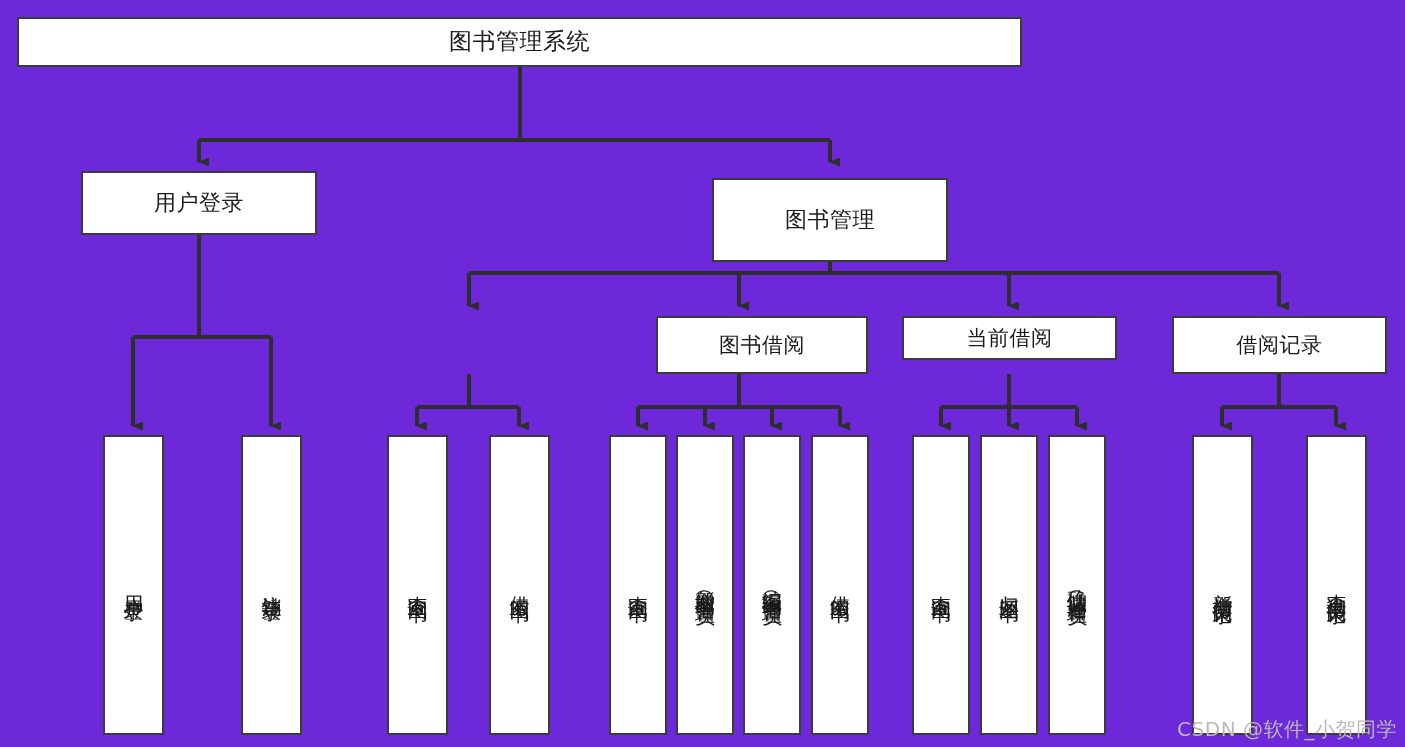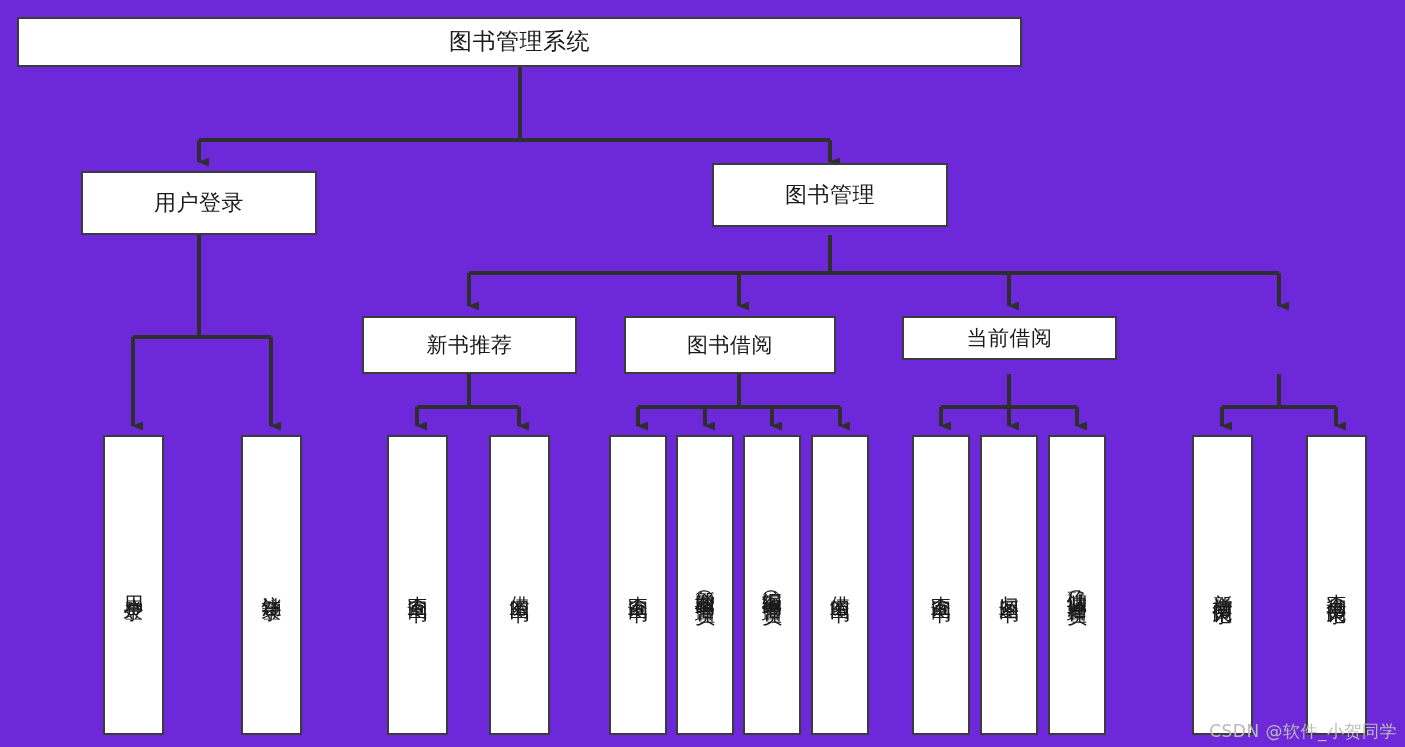--- a/index.html
+++ b/index.html
@@ -60,21 +60,21 @@
     text-orientation: upright;
     font-size: 20px;
     letter-spacing: 2.5px;
     line-height: 1.05;
     white-space: nowrap;
   }
   .watermark {
     position: absolute;
     right: 8px;
     bottom: 4px;
-    font-size: 17px;
+    font-size: 20px;
     color: #b9b9b9;
     letter-spacing: 0.5px;
     white-space: nowrap;
     user-select: none;
     pointer-events: none;
   }
 </style>
 </head>
 <body>
 
@@ -131,36 +131,36 @@
   </svg>
 
   <div class="node node-root" style="left:17px; top:17px; width:1005px; height:50px;">
     <span class="node-label">图书管理系统</span>
   </div>
 
   <div class="node node-l1" style="left:81px; top:171px; width:236px; height:64px;">
     <span class="node-label">用户登录</span>
   </div>
 
-  <div class="node node-l1" style="left:712px; top:163px; width:236px; height:64px;">
+  <div class="node node-l1" style="left:712px; top:178px; width:236px; height:84px;">
     <span class="node-label">图书管理</span>
   </div>
 
-  <div class="node node-l2" style="left:362px; top:316px; width:215px; height:58px;">
-    <span class="node-label">新书推荐</span>
-  </div>
-
-  <div class="node node-l2" style="left:624px; top:316px; width:212px; height:58px;align-items:center;">
+
+  <div class="node node-l2" style="left:656px; top:316px; width:212px; height:58px;align-items:center;">
     <span class="node-label">图书借阅</span>
   </div>
 
   <div class="node node-l2" style="left:902px; top:316px; width:215px; height:44px;">
     <span class="node-label">当前借阅</span>
   </div>
 
+  <div class="node node-l2" style="left:1172px; top:316px; width:215px; height:58px;">
+    <span class="node-label">借阅记录</span>
+  </div>
 
   <div class="node node-leaf" style="left:103px; top:435px; width:61px; height:300px;">
     <span class="node-label">用户登录</span>
   </div>
 
   <div class="node node-leaf" style="left:241px; top:435px; width:61px; height:300px;">
     <span class="node-label">注销登录</span>
   </div>
 
   <div class="node node-leaf" style="left:387px; top:435px; width:61px; height:300px;">

